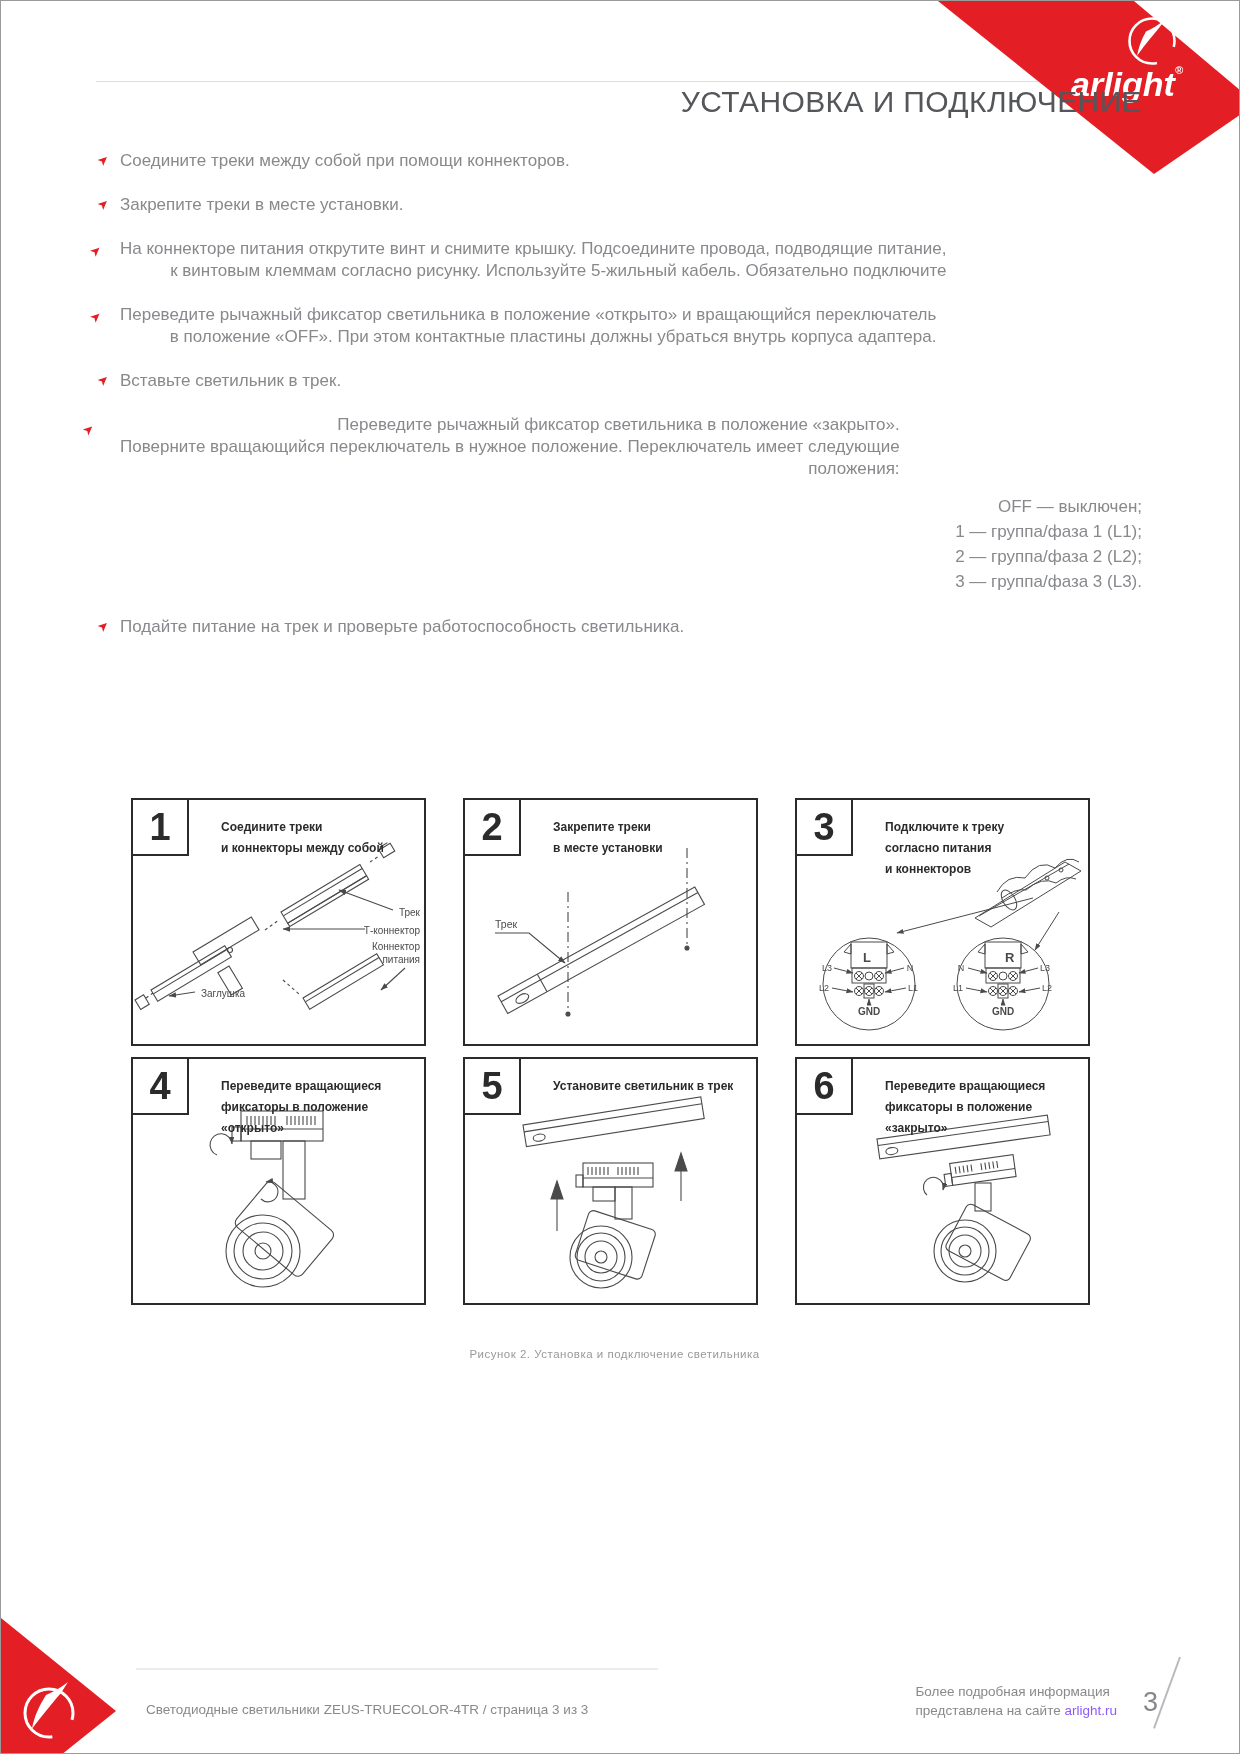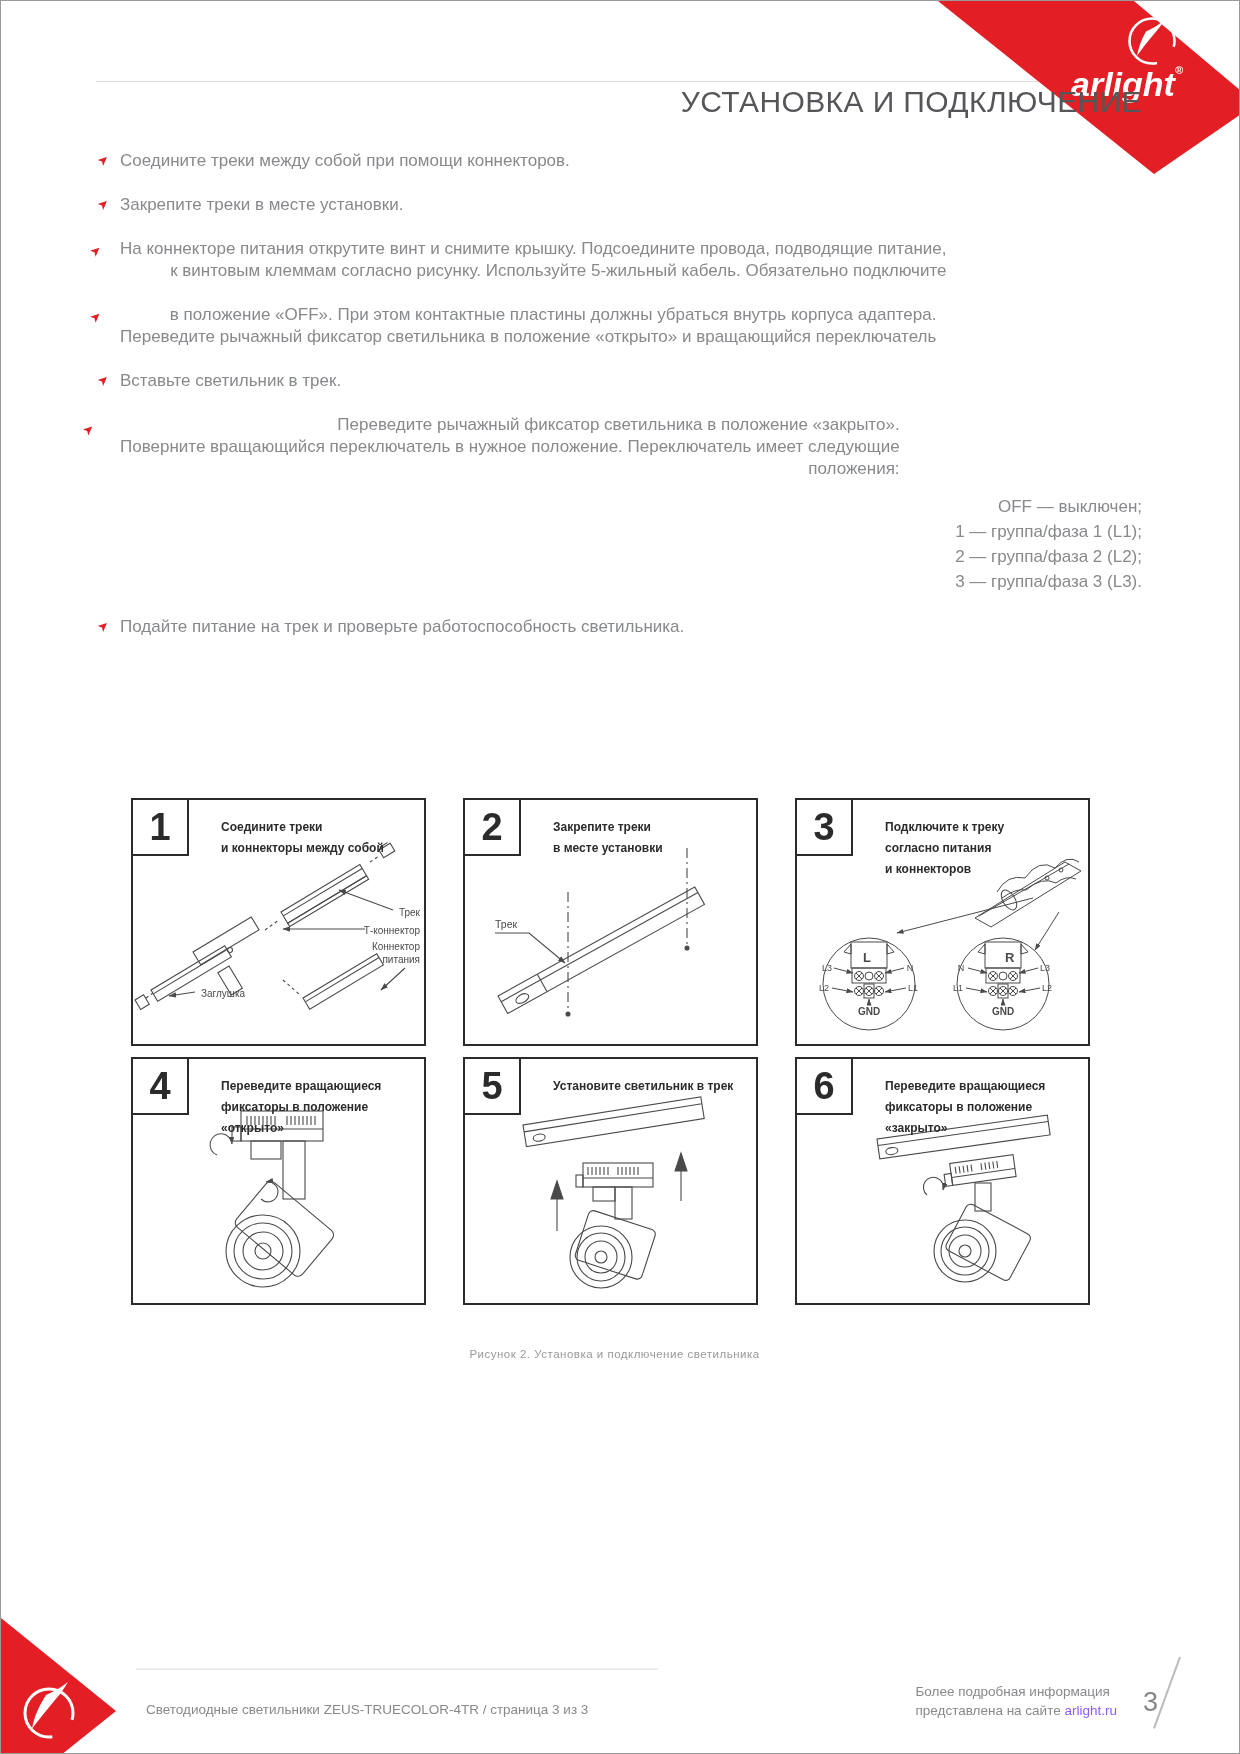--- a/index.html
+++ b/index.html
@@ -78,22 +78,22 @@
     <div class="bullet">
       <span class="bmark">➤</span>
       <span class="btext">
         <span>На коннекторе питания открутите винт и снимите крышку. Подсоедините провода, подводящие питание,</span>
         <span>к винтовым клеммам согласно рисунку. Используйте 5-жильный кабель. Обязательно подключите</span>
       </span>
     </div>
     <div class="bullet">
       <span class="bmark">➤</span>
       <span class="btext">
+        <span>Переведите рычажный фиксатор светильника в положение «открыто» и вращающийся переключатель</span>
         <span>в положение «OFF». При этом контактные пластины должны убраться внутрь корпуса адаптера.</span>
-        <span>Переведите рычажный фиксатор светильника в положение «открыто» и вращающийся переключатель</span>
       </span>
     </div>
     <div class="bullet">
       <span class="bmark">➤</span>
       <span class="btext">
           <span>Вставьте светильник в трек.</span>
         </span>
     </div>
     <div class="bullet" style="margin-bottom:0;">
       <span class="bmark">➤</span>

